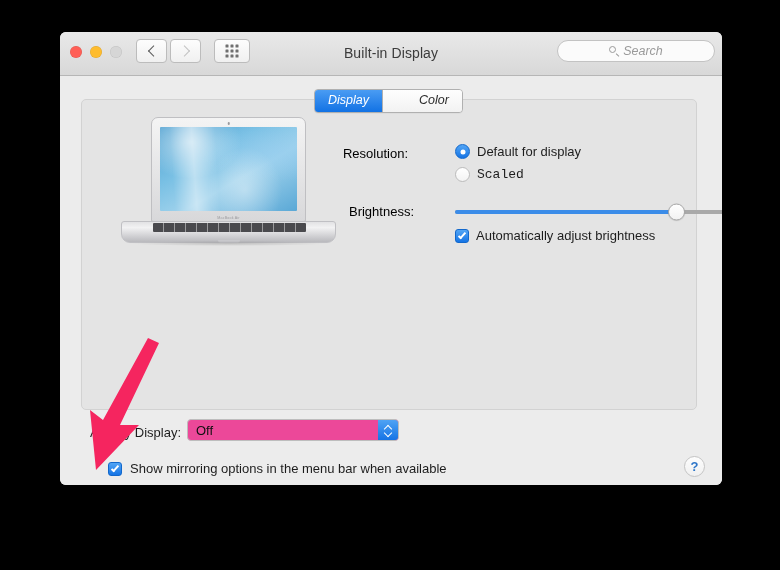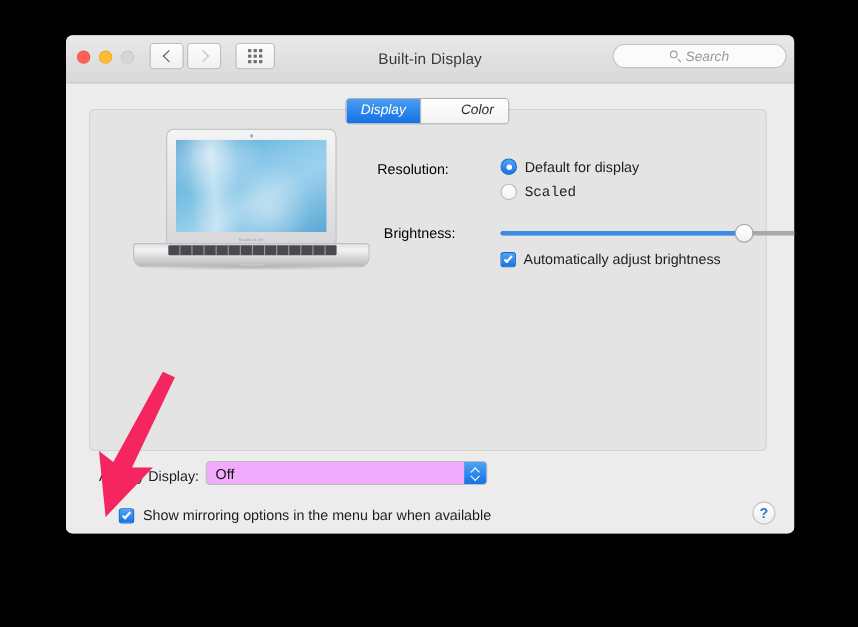--- a/index.html
+++ b/index.html
@@ -402,22 +402,22 @@
     position: absolute;
     left: 12px; top: 349px;
     width: 109px;
     text-align: right;
     font-size: 13px;
     color: #1d1d1d;
   }
   #airplay-popup {
     position: absolute;
     left: 127px; top: 343px;
-    width: 256px; height: 22px;
-    background: #f0abfc;
+    width: 212px; height: 22px;
+    background: #ec4899;
     border: 1px solid #bdbdbd;
     border-radius: 4px;
     box-sizing: border-box;
   }
   #airplay-value {
     position: absolute;
     left: 8px; top: 3px;
     font-size: 13px;
     color: #111111;
   }

